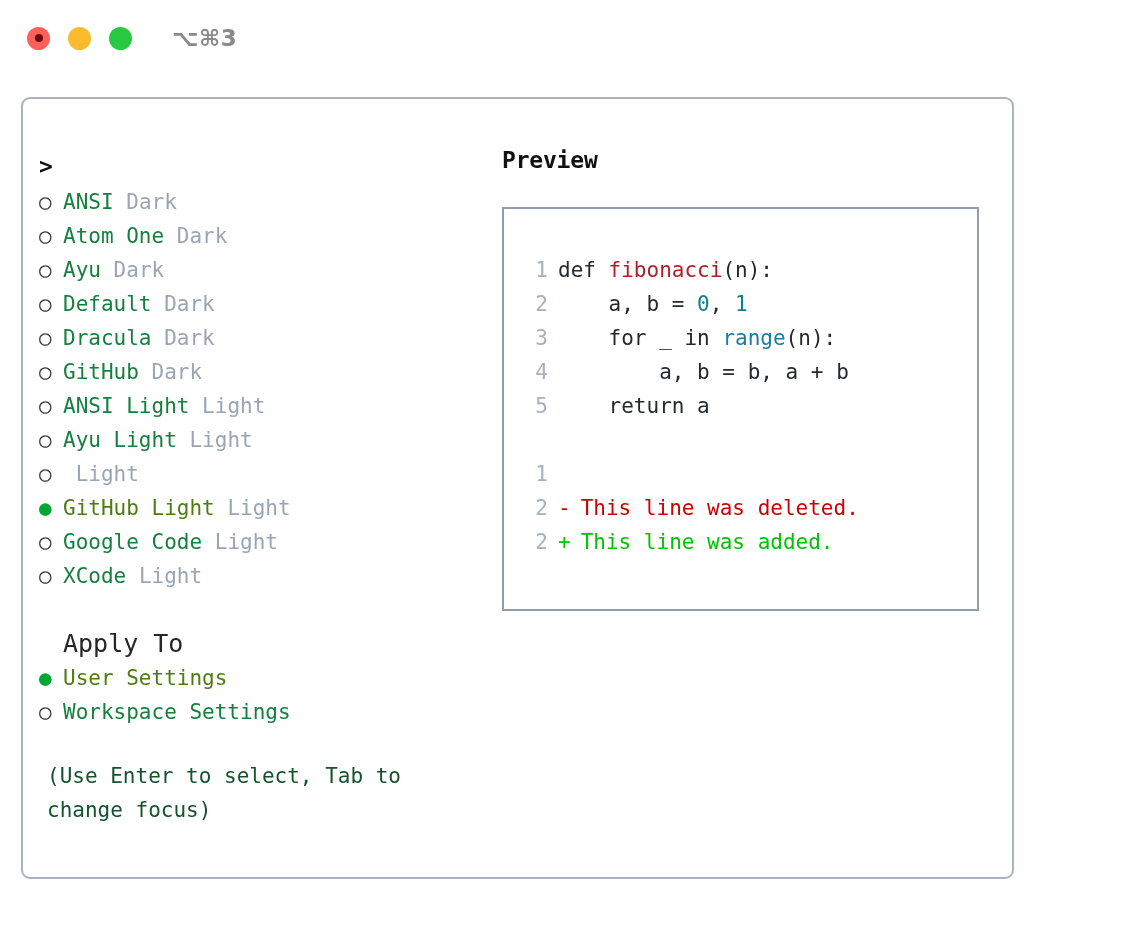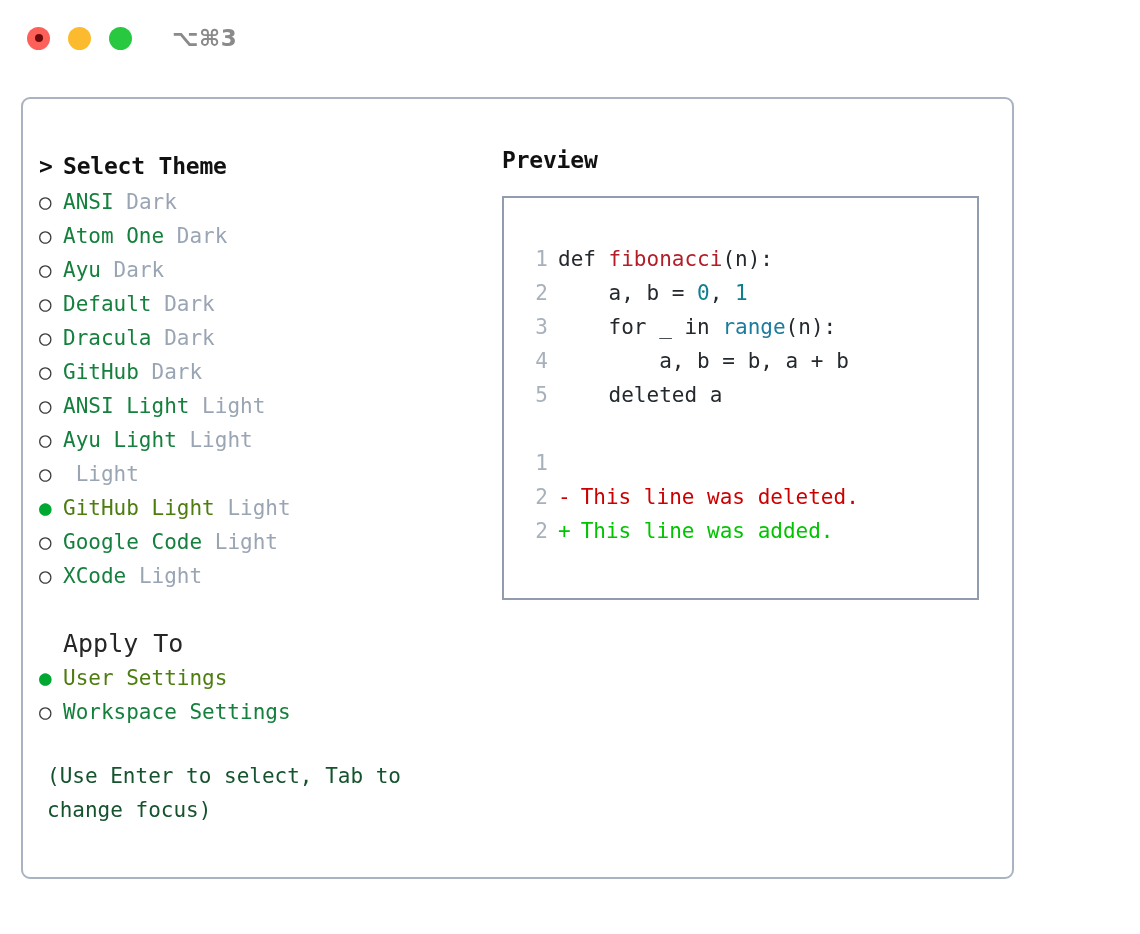--- a/index.html
+++ b/index.html
@@ -125,21 +125,21 @@
   
   .right-col {
     position: absolute;
     left: 479px; top: 48px;
     width: 500px;
   }
   .preview-title {
     font-size: 23px;
     font-weight: 700;
     color: #111111;
-    margin-bottom: 23px;
+    margin-bottom: 34px;
     letter-spacing: -0.2px;
   }
   .preview-box {
     width: 477px;
     height: 404px;
     border: 2px solid #919daf;
     background: #ffffff;
     padding: 44px 0 0 16px;
   }
   .code-line {
@@ -185,21 +185,20 @@
     <div class="title-text">⌥⌘3</div>
   </div>
 
   <div class="panel">
     <div class="panel-inner">
 
       <div class="left-col">
 
         <div class="row header-row">
           <span class="marker">&gt;</span>
-          <span>Select Theme</span>
         </div>
 
         <div class="row">
           <span class="marker dot-empty">○</span>
           <span class="label-name">ANSI</span>
           <span class="label-kind"> </span>
           <span class="label-kind">Dark</span>
         </div>
 
         <div class="row">
@@ -318,21 +317,21 @@
             <span class="code-text"><span>    for _ in </span><span class="tok-builtin">range</span><span>(n):</span></span>
           </div>
 
           <div class="code-line">
             <span class="gutter">4</span>
             <span class="code-text">        a, b = b, a + b</span>
           </div>
 
           <div class="code-line">
             <span class="gutter">5</span>
-            <span class="code-text">    deleted a</span>
+            <span class="code-text">    return a</span>
           </div>
 
           <div class="diff-gap"></div>
 
           <div class="code-line">
             <span class="gutter">1</span>
             <span class="code-text diff-context"> </span>
           </div>
 
           <div class="code-line">

